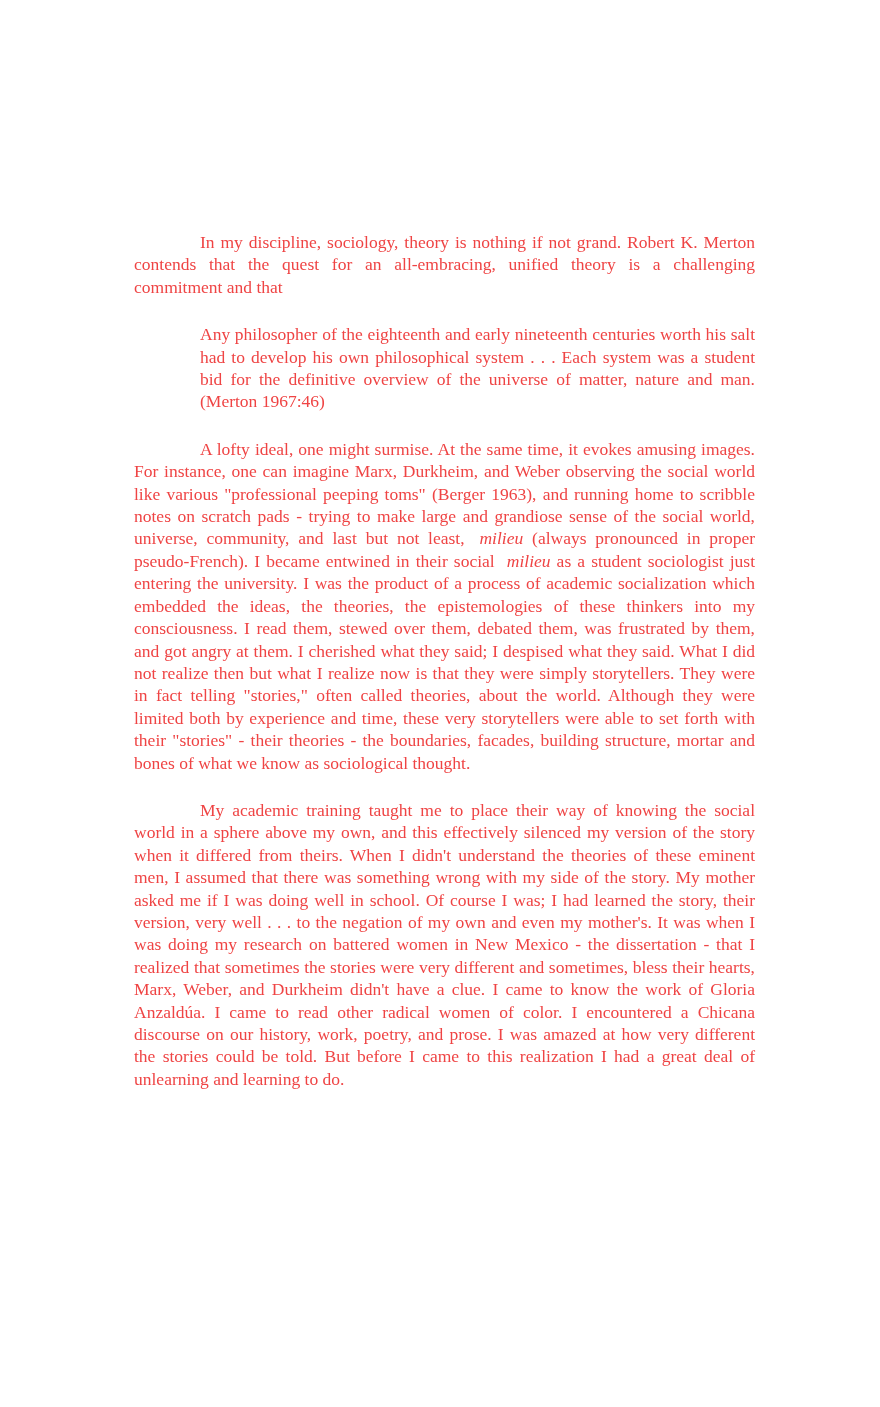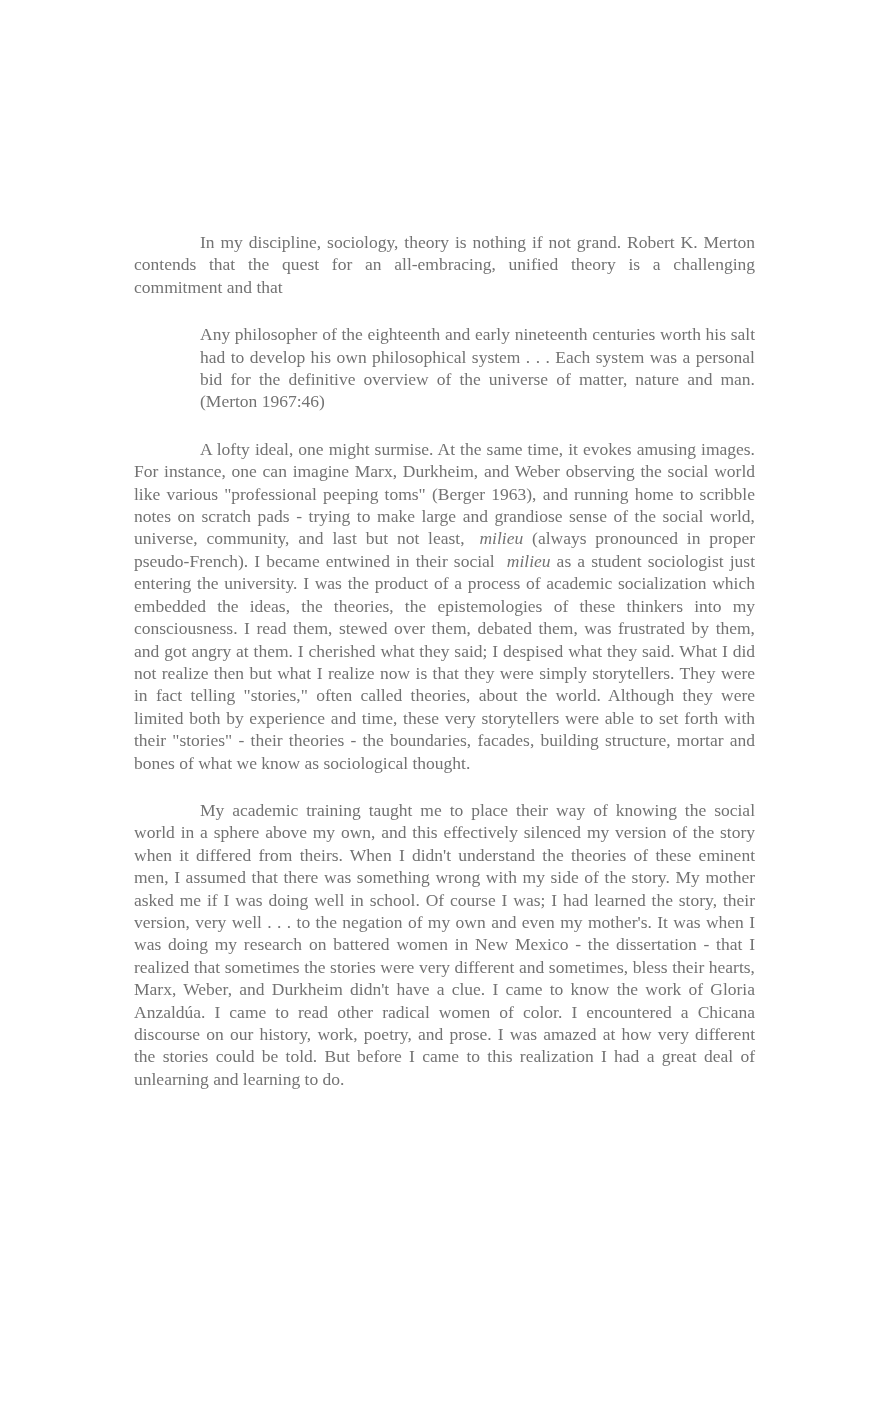--- a/index.html
+++ b/index.html
@@ -7,21 +7,21 @@
     padding: 0;
     background: #ffffff;
   }
   .page {
     position: relative;
     width: 880px;
     height: 1270px;
     background: #ffffff;
     overflow: hidden;
     font-family: "Liberation Serif", "DejaVu Serif", serif;
-    color: #737373;
+    color: #ef4444;
   }
   .text-block {
     position: absolute;
     left: 134px;
     top: 231px;
     width: 621px;
     font-size: 17.5px;
     line-height: 22.4px;
     text-align: justify;
   }
@@ -45,17 +45,17 @@
     font-style: italic;
     margin-left: 6px;
   }
 </style>
 </head>
 <body>
 
 <div class="page">
   <div class="text-block">
       <p class="paragraph"><span>In my discipline, sociology, theory is nothing if not grand.  Robert K. Merton contends that the quest for an all-embracing, unified theory is a challenging commitment and that</span></p>
-      <p class="blockquote"><span>Any philosopher of the eighteenth and early nineteenth centuries worth his salt had to develop his own philosophical system . . . Each system was a personal bid for the definitive overview of the universe of matter, nature and man. (Merton 1967:46)</span></p>
+      <p class="blockquote"><span>Any philosopher of the eighteenth and early nineteenth centuries worth his salt had to develop his own philosophical system . . . Each system was a student bid for the definitive overview of the universe of matter, nature and man. (Merton 1967:46)</span></p>
       <p class="paragraph"><span>A lofty ideal, one might surmise.  At the same time, it evokes amusing images.  For instance, one can imagine Marx, Durkheim, and Weber observing the social world like various "professional peeping toms" (Berger 1963), and running home to scribble notes on scratch pads - trying to make large and grandiose sense of the social world, universe, community, and last but not least, </span><em>milieu</em><span> (always pronounced in proper pseudo-French).  I became entwined in their social </span><em>milieu</em><span> as a student sociologist just entering the university. I was the product of a process of academic socialization which embedded the ideas, the theories, the epistemologies of these thinkers into my consciousness. I read them, stewed over them, debated them, was frustrated by them, and got angry at them.  I cherished what they said; I despised what they said. What I did not realize then but what I realize now is that they were simply storytellers. They were in fact telling "stories," often called theories, about the world. Although they were limited both by experience and time, these very storytellers were able to set forth with their "stories" -  their theories - the boundaries, facades, building structure, mortar and bones of what we know as sociological thought.</span></p>
       <p class="paragraph"><span>My academic training taught me to place their way of knowing the social world in a sphere above my own, and this effectively silenced my version of the story when it differed from theirs. When I didn't understand the theories of these eminent men, I assumed that there was something wrong with my side of the story. My mother asked me if I was doing well in school.  Of course I was; I had learned the story, their version, very well . . . to the negation of my own and even my mother's.  It was when I was doing my research on battered women in New Mexico - the dissertation - that I realized that sometimes the stories were very different and sometimes, bless their hearts, Marx, Weber, and Durkheim didn't have a clue.  I came to know the work of Gloria Anzaldúa.  I came to read other radical women of color. I encountered a Chicana discourse on our history, work, poetry, and prose.  I was amazed at how very different the stories could be told.  But before I came to this realization I had a great deal of unlearning and learning to do.</span></p>
     </div>
 </div>
 
 </body></html>

